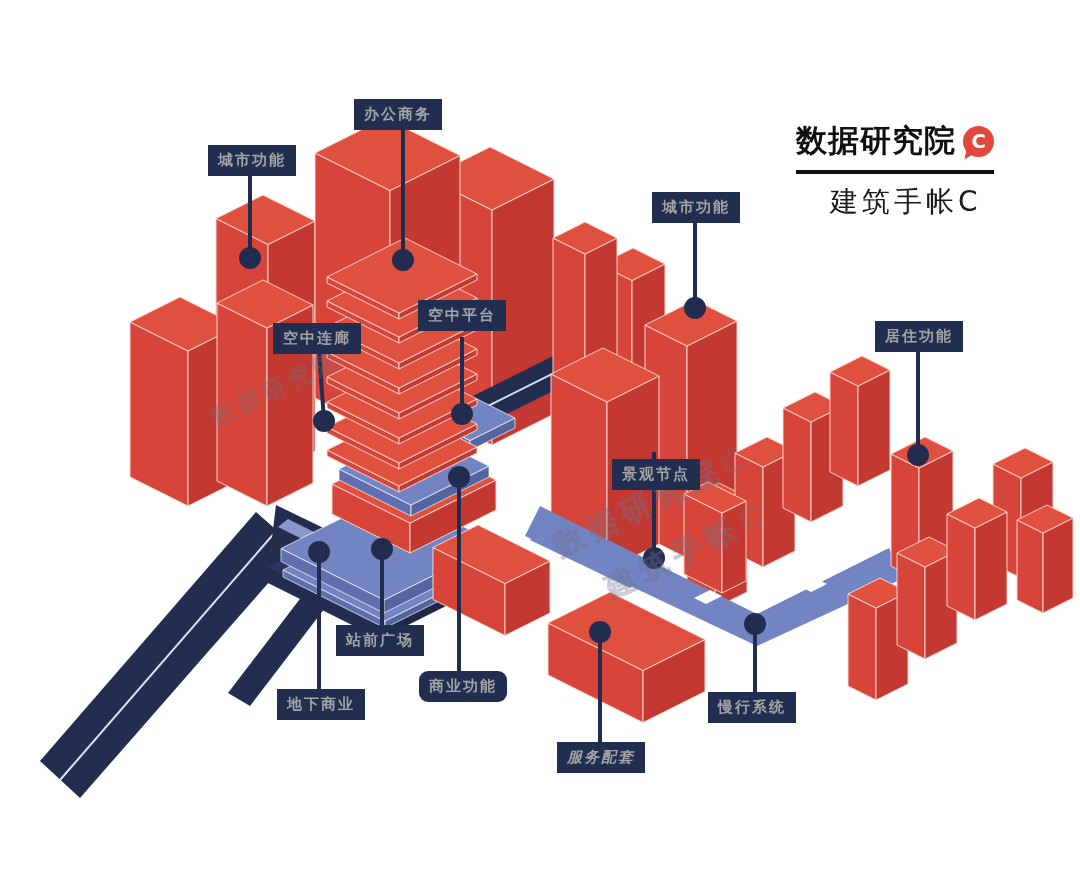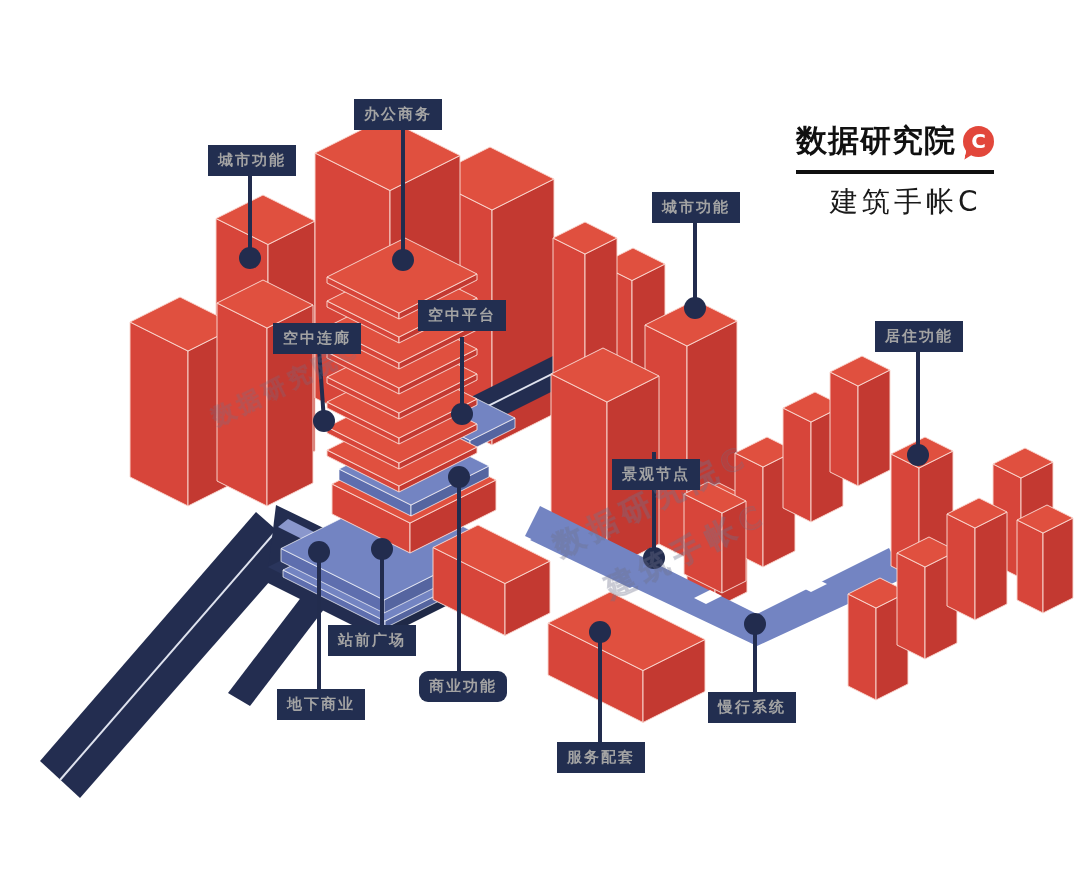--- a/index.html
+++ b/index.html
@@ -316,24 +316,24 @@
     <div>数据研究院C</div>
   </div>
 
   <div class="tag" style="left:252px;top:145px;">城市功能</div>
   <div class="tag" style="left:398px;top:99px;">办公商务</div>
   <div class="tag" style="left:317px;top:323px;">空中连廊</div>
   <div class="tag" style="left:462px;top:300px;">空中平台</div>
   <div class="tag" style="left:696px;top:192px;">城市功能</div>
   <div class="tag" style="left:919px;top:321px;">居住功能</div>
   <div class="tag" style="left:656px;top:411px;margin-top:48px;">景观节点</div>
-  <div class="tag" style="left:372px;top:625px;">站前广场</div>
+  <div class="tag" style="left:380px;top:625px;">站前广场</div>
   <div class="tag" style="left:321px;top:689px;">地下商业</div>
   <div class="tag" style="left:463px;top:671px;border-radius:9px;">商业功能</div>
-  <div class="tag" style="left:601px;top:742px;">服务配套</div>
+  <div class="tag" style="left:601px;top:742px;font-style:italic;">服务配套</div>
   <div class="tag" style="left:752px;top:692px;">慢行系统</div>
 
   <div class="brand">
     <div class="brand-row">
       <span class="brand-title">数据研究院</span>
       <span class="brand-bubble">
           <span>C</span>
         </span>
     </div>
     <div class="brand-sub">建筑手帐C</div>

